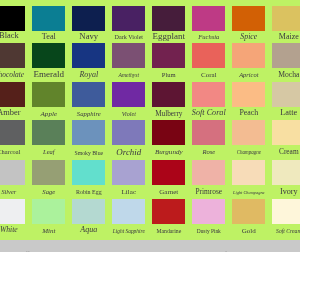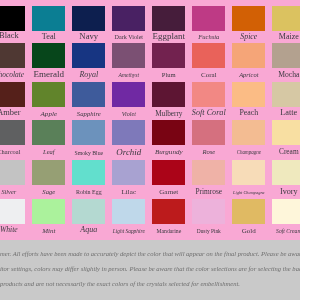--- a/index.html
+++ b/index.html
@@ -2,21 +2,21 @@
 <html><head>
 <meta charset="utf-8">
 <title>Color Selection Chart</title>
 <style>
   html,body{margin:0;padding:0;}
   body{
     width:300px;height:300px;overflow:hidden;
     background:#ffffff;
     font-family:"Liberation Serif", serif;
   }
-  #sheet{position:relative;width:300px;height:300px;background:#f9a8d4;overflow:hidden;}
+  #sheet{position:relative;width:300px;height:252px;background:#bef264;overflow:hidden;}
 
   
   #grid{position:absolute;left:0;top:0;width:300px;height:240px;}
   .cell{position:absolute;}
   .sw{position:absolute;left:0;top:0;width:100%;height:25px;}
   .lbl{
     position:absolute;left:-30px;top:25px;width:93px;
     text-align:center;
     color:#3b3940;
     line-height:0;

